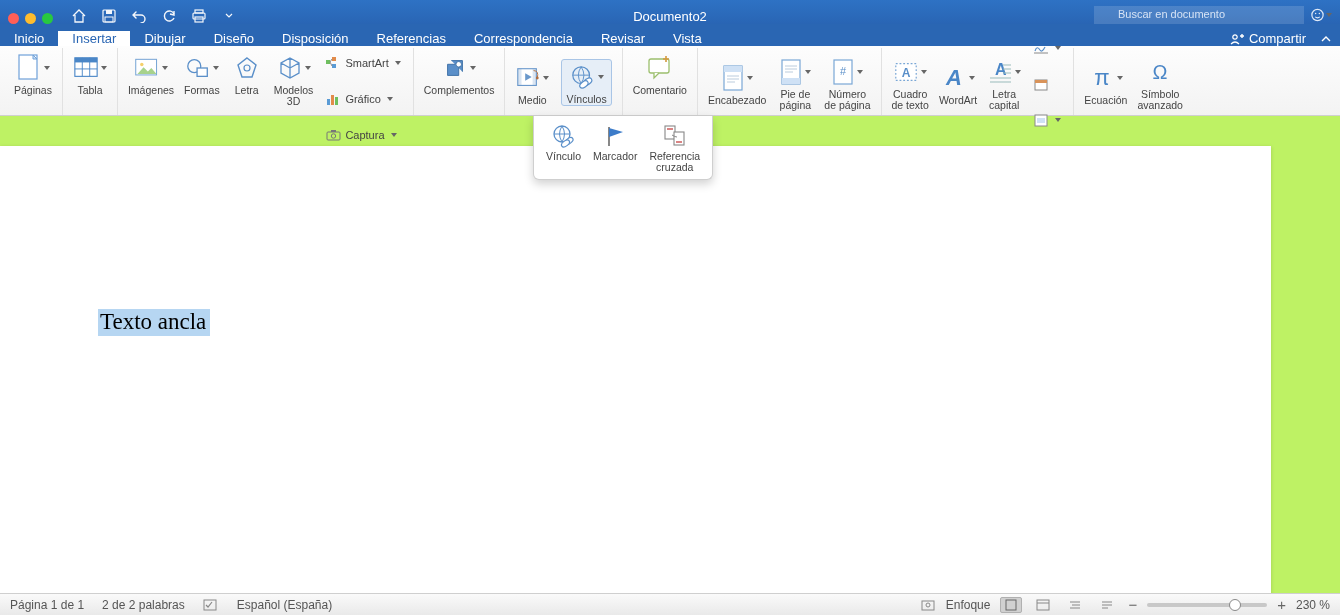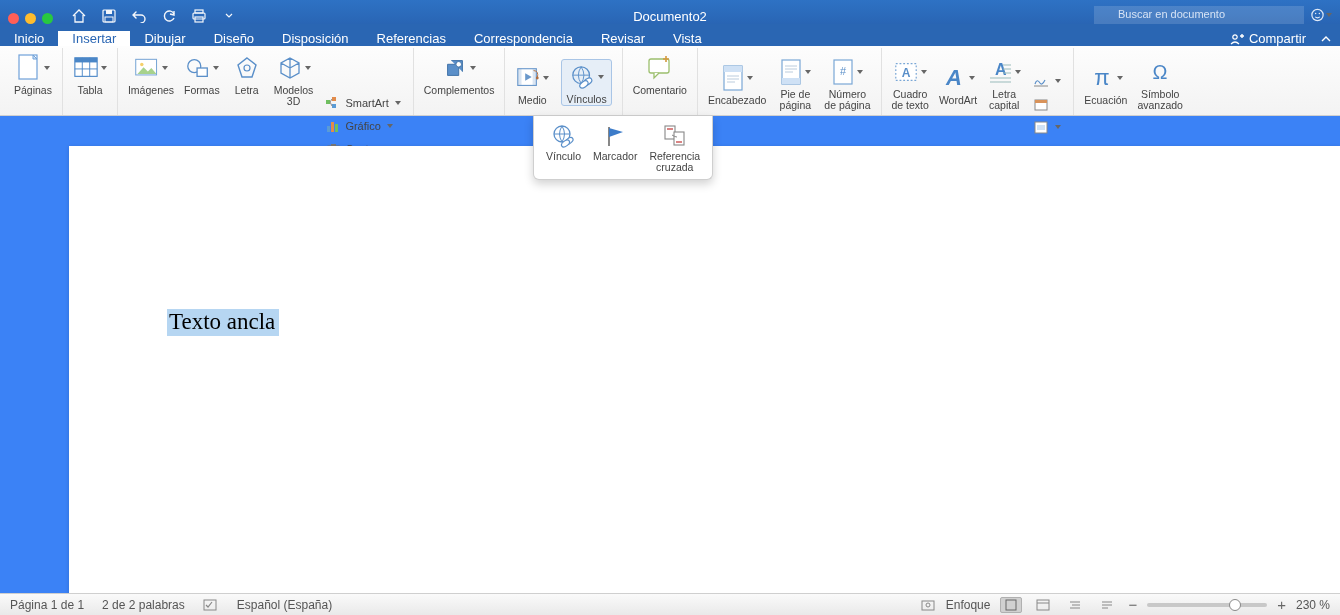--- a/index.html
+++ b/index.html
@@ -26,32 +26,32 @@
 .collapse { width: 16px; display:flex; align-items:center; justify-content:center; }
 
 
 .ribbon { height: 70px; background: linear-gradient(#fdfdfd,#f3f3f3); border-bottom: 1px solid #d0d0d0; display: flex; align-items: stretch; padding: 2px 4px 0 4px; gap: 0; }
 .group { display: flex; flex-direction: column; align-items: center; justify-content: flex-start; padding: 2px 10px 0 10px; border-right: 1px solid #e1e1e1; }
 .group:last-child { border-right: none; }
 .big { display: flex; flex-direction: column; align-items: center; gap: 0; padding-top: 2px; }
 .big-icon { width: 34px; height: 32px; display: flex; align-items: center; justify-content: center; position: relative; }
 .big-label { font-size: 10.5px; color: #444; text-align: center; line-height: 11px; margin-top: 1px; white-space: pre-line; }
 .dd-arrow { width: 0; height: 0; border-left: 3px solid transparent; border-right: 3px solid transparent; border-top: 4px solid #666; display: inline-block; vertical-align: middle; margin-left: 2px; }
-.stackcol { display:flex; flex-direction:column; gap:4px; padding-top:3px;margin-top:40px; }
+.stackcol { display:flex; flex-direction:column; gap:17px; padding-top:3px; }
 .mini { display:flex; align-items:center; gap:4px; font-size:11px; color:#444; height:19px; padding:0 2px; }
 .mini-icon { width:16px; height:16px; display:flex; align-items:center; justify-content:center; }
 
 
 .dropdown { position: absolute; top: 116px; left: 533px; background: #fff; border: 1px solid #cfcfcf; border-top: none; border-radius: 0 0 6px 6px; box-shadow: 0 4px 10px rgba(0,0,0,.18); display: flex; padding: 4px 6px 4px 6px; z-index: 10; }
 .dd-item { display:flex; flex-direction:column; align-items:center; padding: 2px 6px; }
 .dd-icon { width:30px; height:28px; display:flex; align-items:center; justify-content:center; }
 .dd-label { font-size:10.5px; color:#444; text-align:center; line-height:11px; margin-top:1px; white-space: pre-line; }
 
 
-.docarea { height: 477px; background: #3b82f6; overflow: hidden; display:flex; justify-content:flex-end; }
+.docarea { height: 477px; background: #bef264; overflow: hidden; display:flex; justify-content:flex-start; }
 .page { width: 1271px; height: 1600px; background: #fff; margin-top: 30px; box-shadow: 0 1px 4px rgba(0,0,0,.15); position: relative; }
 .seltext { position: absolute; left: 98px; top: 163px; font-family: Georgia, "Times New Roman", serif; font-size: 23px; color: #000; background: #b6d6f2; padding: 0 4px 1px 2px; }
 
 
 .statusbar { height: 22px; background: linear-gradient(#fafafa,#e9e9e9); border-top: 1px solid #cfcfcf; display:flex; align-items:center; font-size: 12px; color:#555; padding: 0 10px; gap: 18px; }
 .sb-right { margin-left:auto; display:flex; align-items:center; gap:10px; }
 .viewbtn { width:22px; height:16px; border:1px solid transparent; display:flex; align-items:center; justify-content:center; border-radius:2px; }
 .viewbtn.active { background:#d0d0d0; border-color:#b0b0b0; }
 .slider { width:120px; height:4px; background:#c8c8c8; border-radius:2px; position:relative; }
 .slider-thumb { position:absolute; top:-4px; left:82px; width:12px; height:12px; background:#fff; border:1px solid #888; border-radius:50%; }

